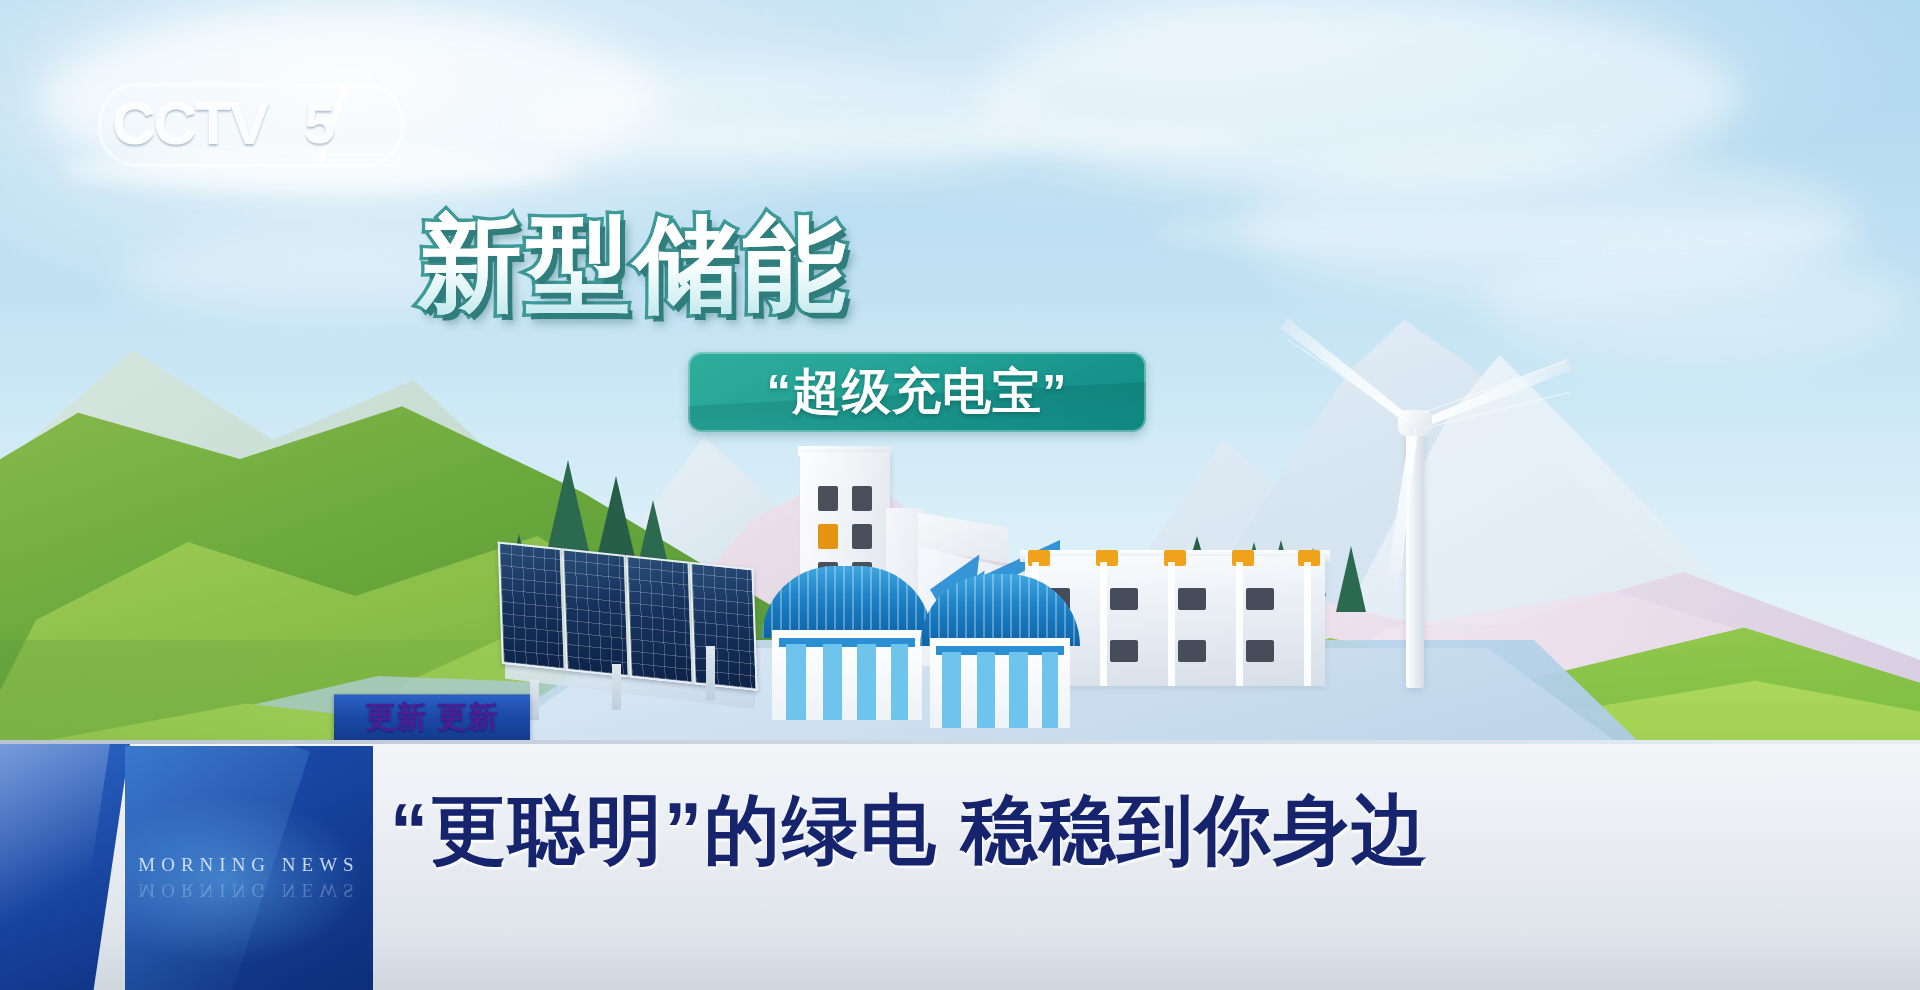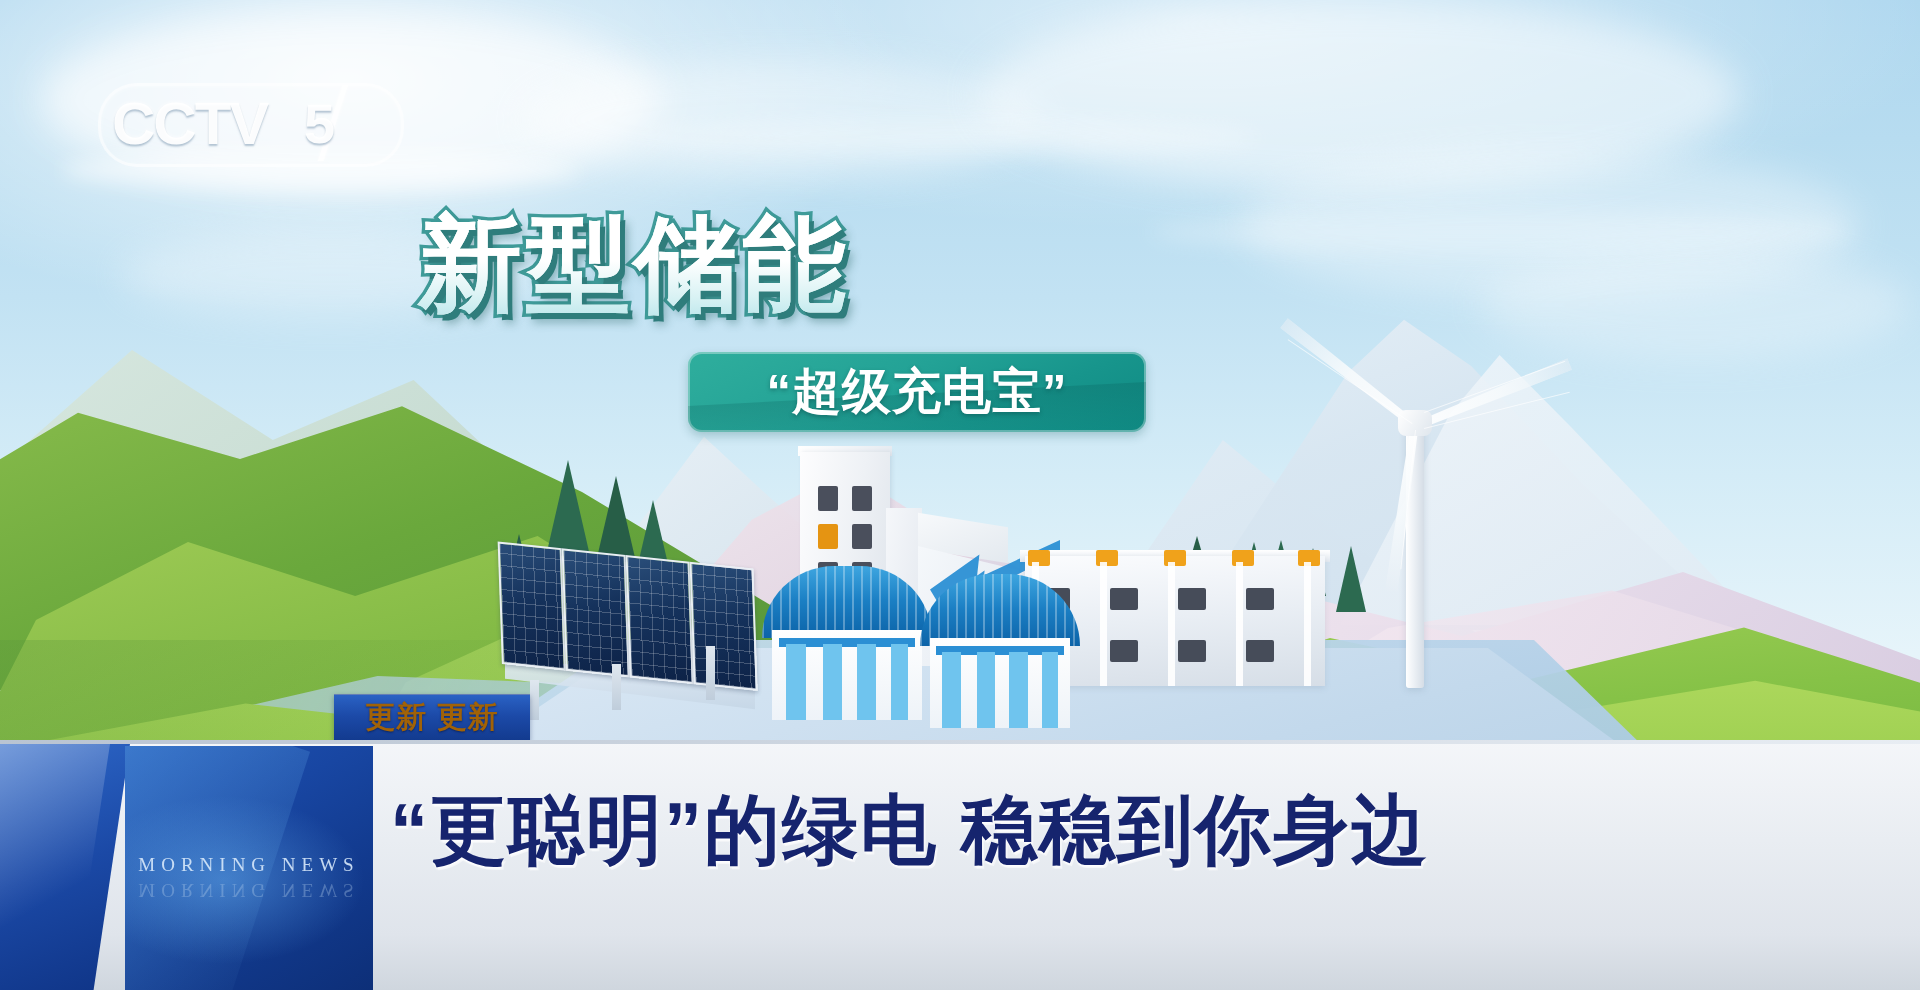--- a/index.html
+++ b/index.html
@@ -349,21 +349,21 @@
 
   
   .tag{
     position:absolute;left:334px;top:694px;width:196px;height:46px;
     background:linear-gradient(180deg,#2a62c4 0%,#1c4aa8 45%,#123a8e 100%);
     box-shadow:0 2px 5px rgba(10,30,80,.35);
     border-top:1px solid rgba(255,255,255,.35);
   }
   .tag-text{
     position:absolute;inset:0;display:flex;align-items:center;justify-content:center;
-    color:#a16207;font-size:30px;font-weight:bold;letter-spacing:1px;
+    color:#4c1d95;font-size:30px;font-weight:bold;letter-spacing:1px;
     font-family:"Liberation Sans","DejaVu Sans",sans-serif;
     text-shadow:0 1px 2px rgba(0,20,70,.6);white-space:nowrap;
   }
 
   .lt-bar{
     position:absolute;left:0;top:740px;width:1920px;height:250px;
     background:linear-gradient(180deg,#f4f6f9 0%,#e9edf2 40%,#dfe4eb 78%,#cfd6de 100%);
   }
   .lt-bar-top{
     position:absolute;left:0;top:740px;width:1920px;height:4px;

